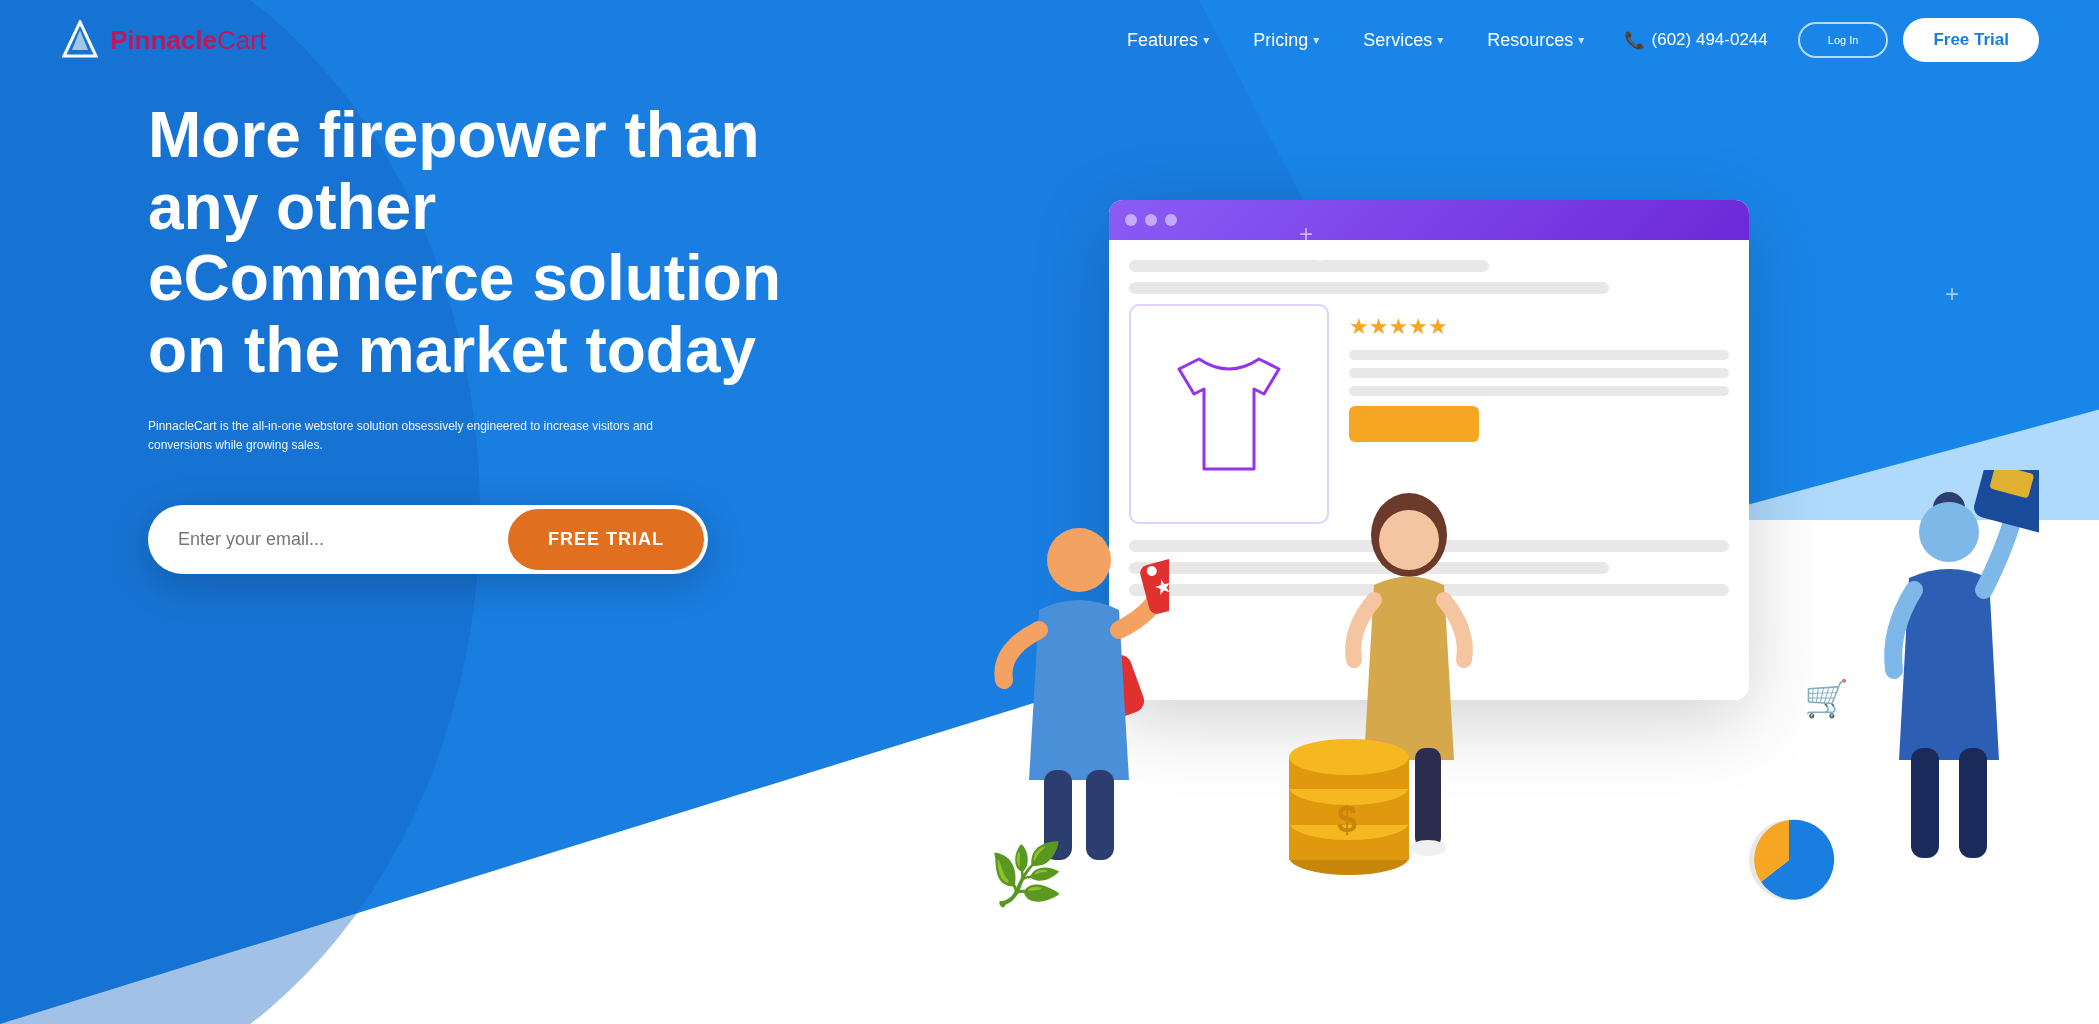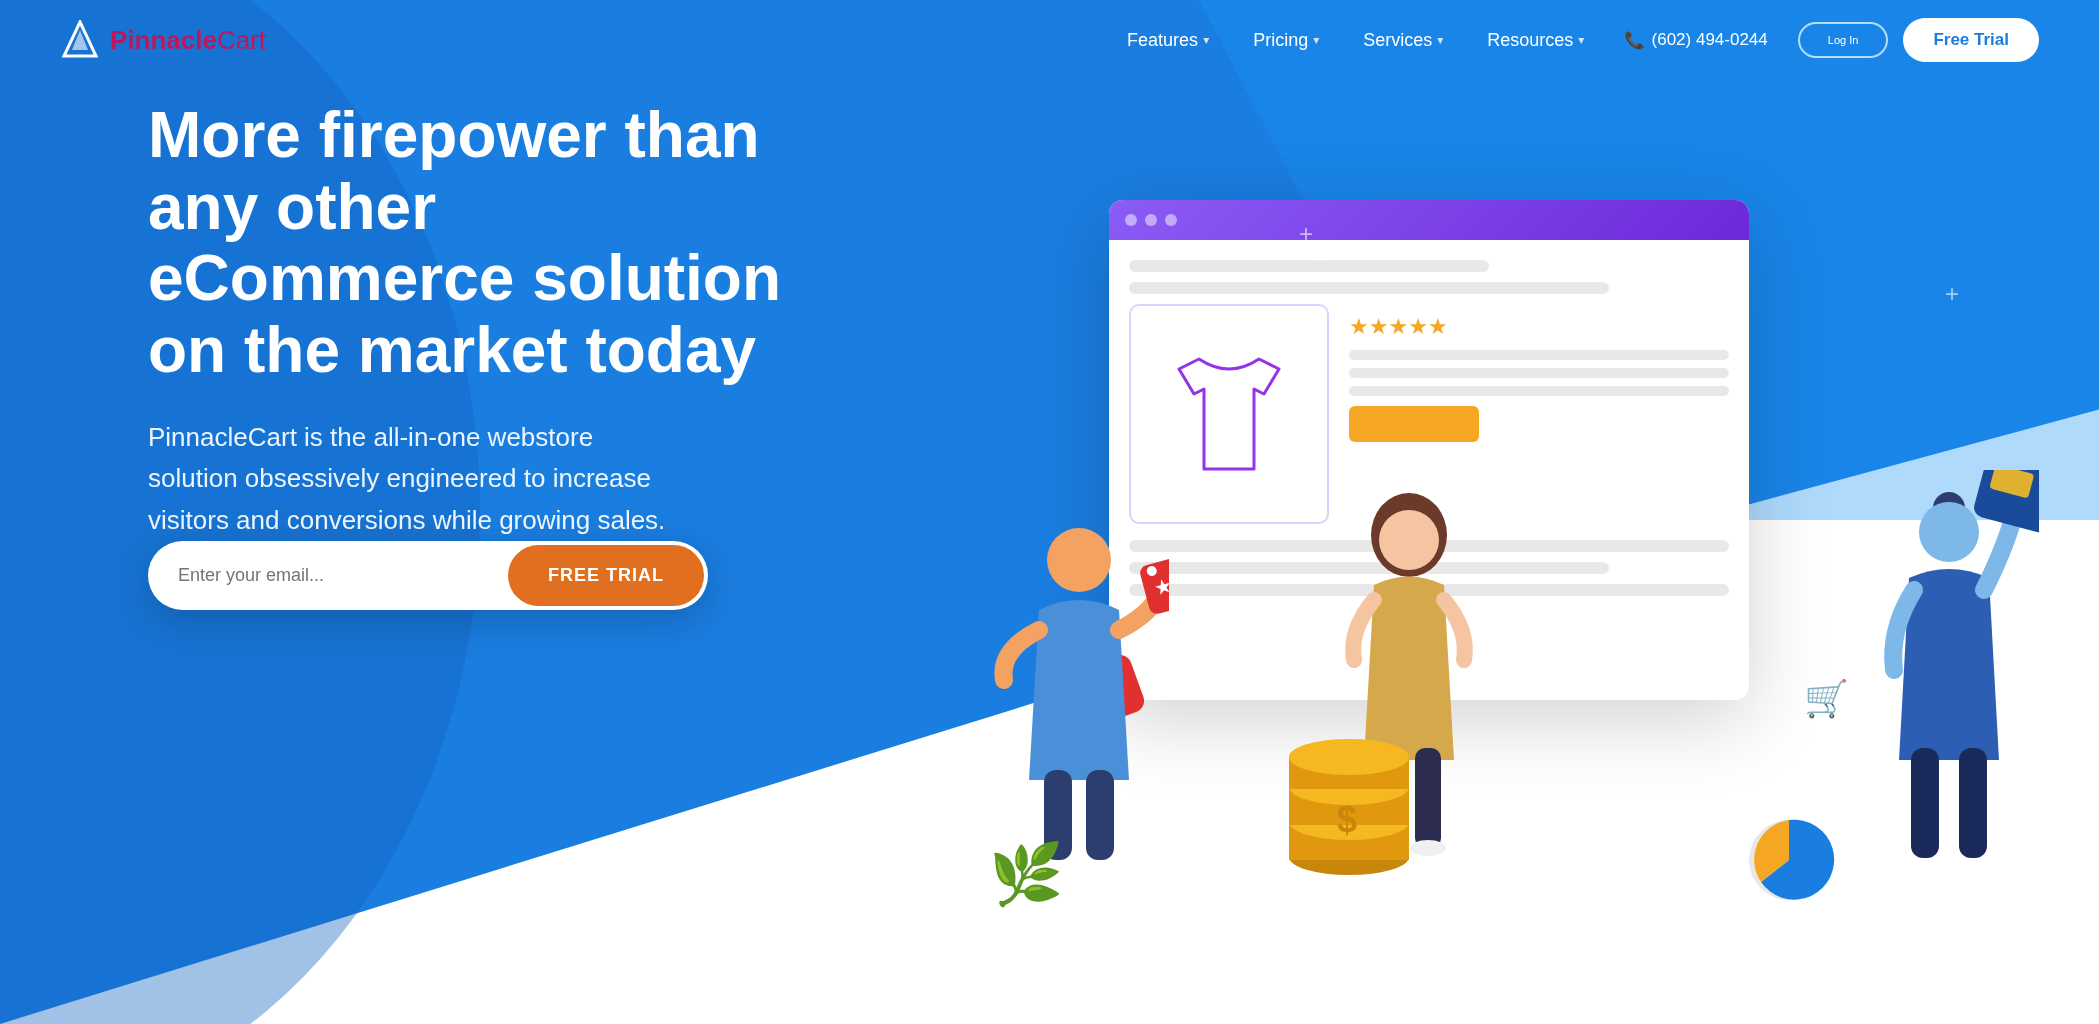--- a/index.html
+++ b/index.html
@@ -142,23 +142,24 @@
       z-index: 5;
     }
     .hero-headline {
       font-size: 64px;
       font-weight: 800;
       color: white;
       line-height: 1.12;
       margin-bottom: 30px;
     }
     .hero-subtext {
-      font-size: 26px;
+      font-size: 12px;
       color: rgba(255,255,255,0.92);
       line-height: 1.6;
+      margin-bottom: 50px;
       max-width: 520px;
     }
 
     
     .email-cta {
       display: flex;
       align-items: center;
       background: white;
       border-radius: 50px;
       overflow: hidden;

